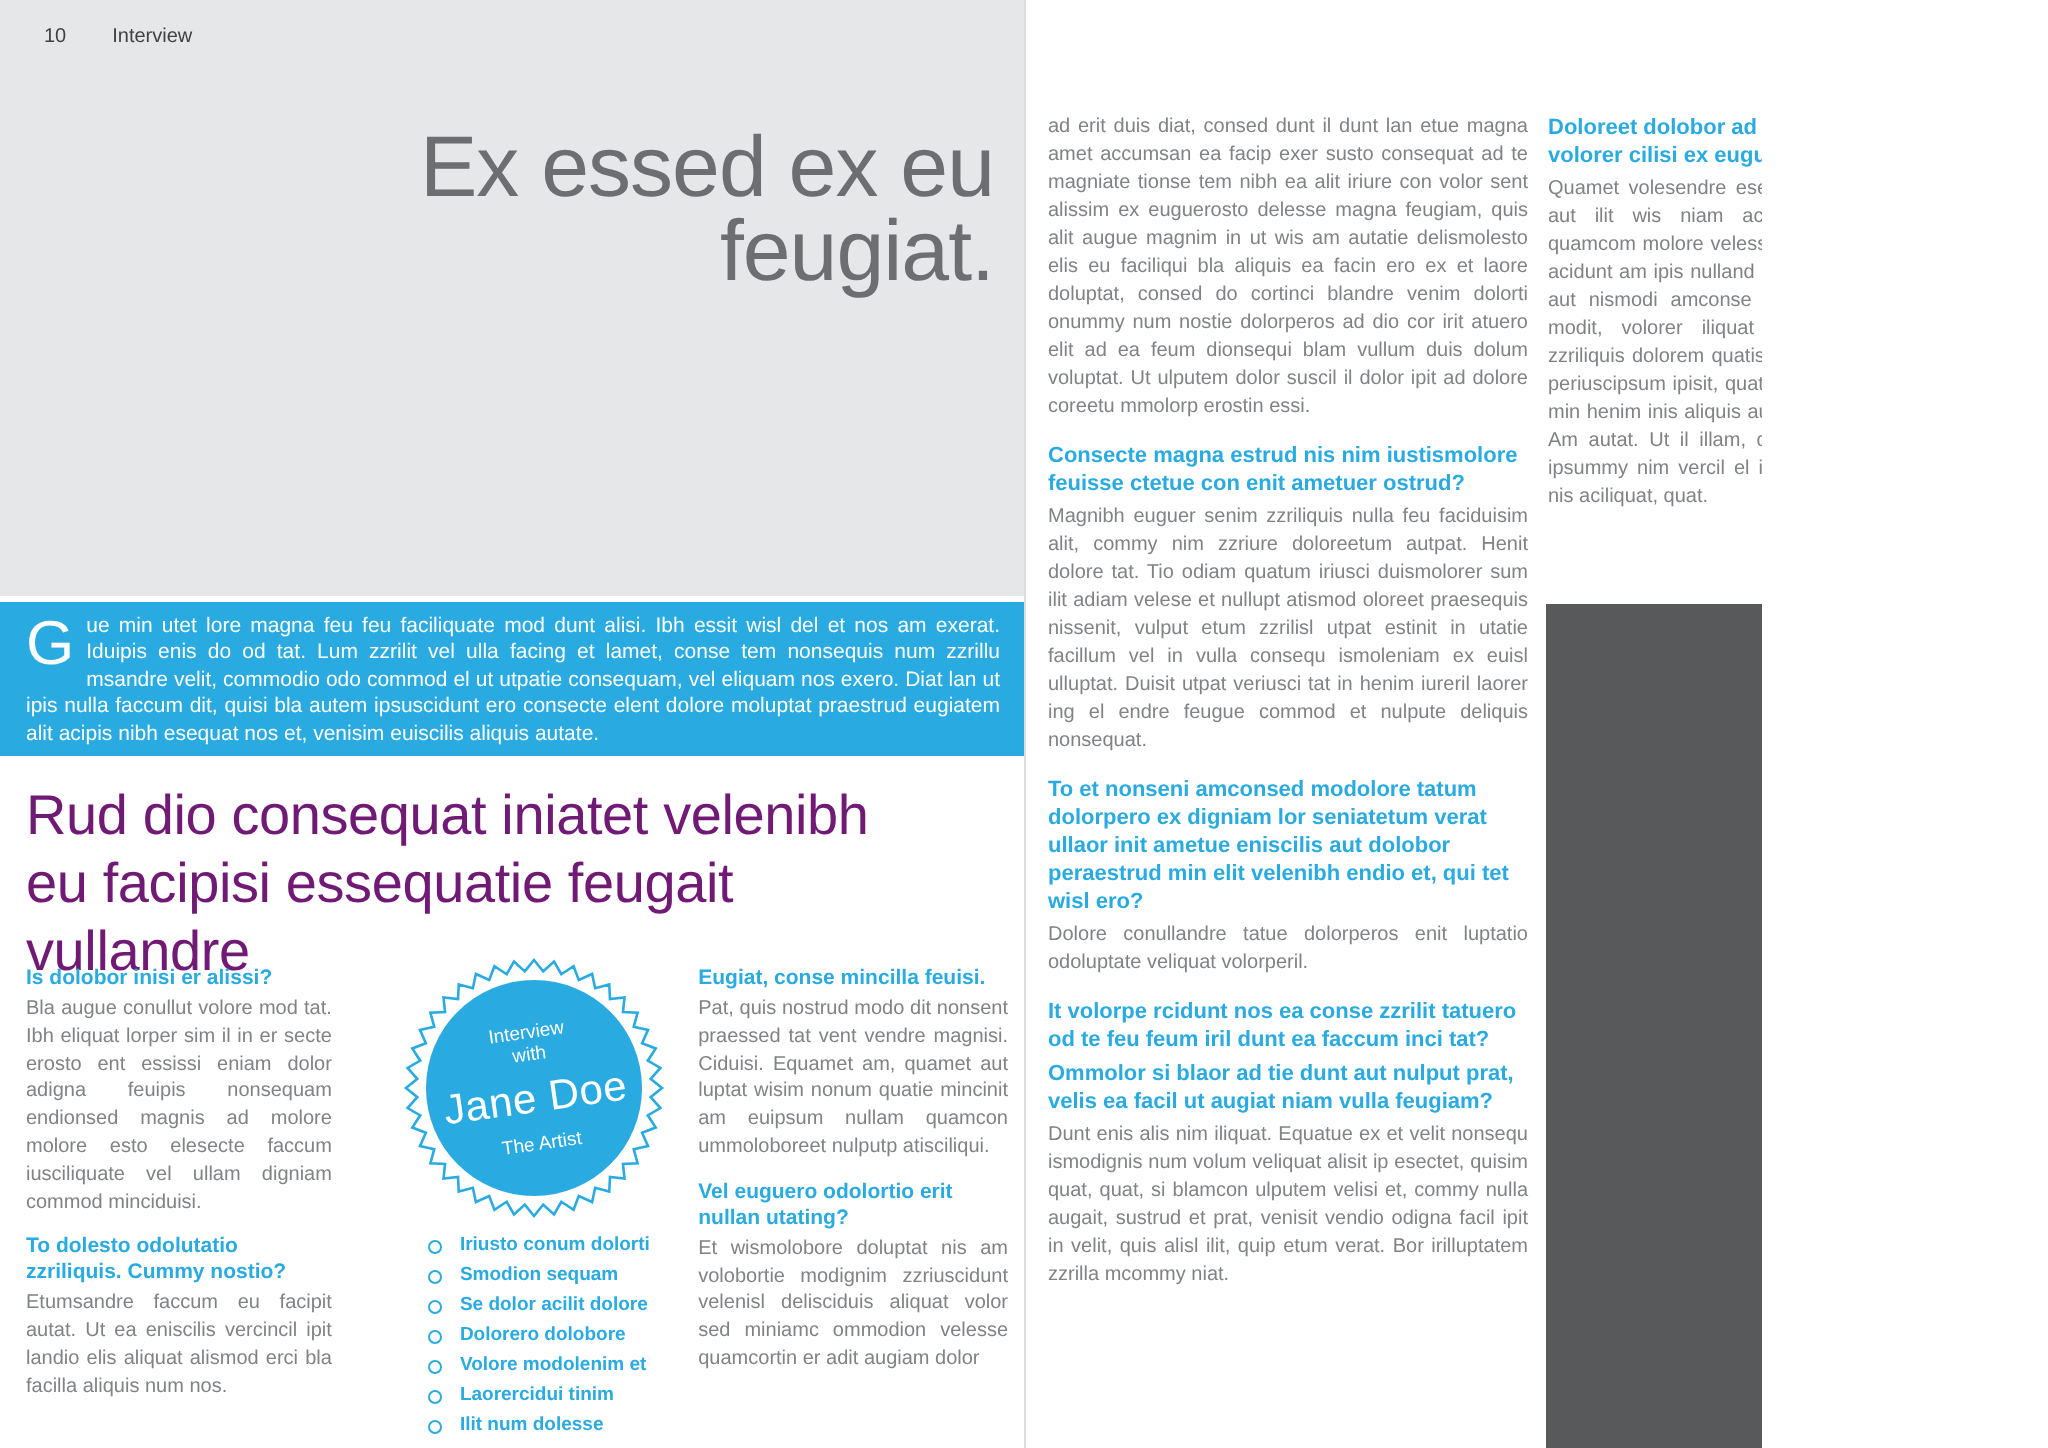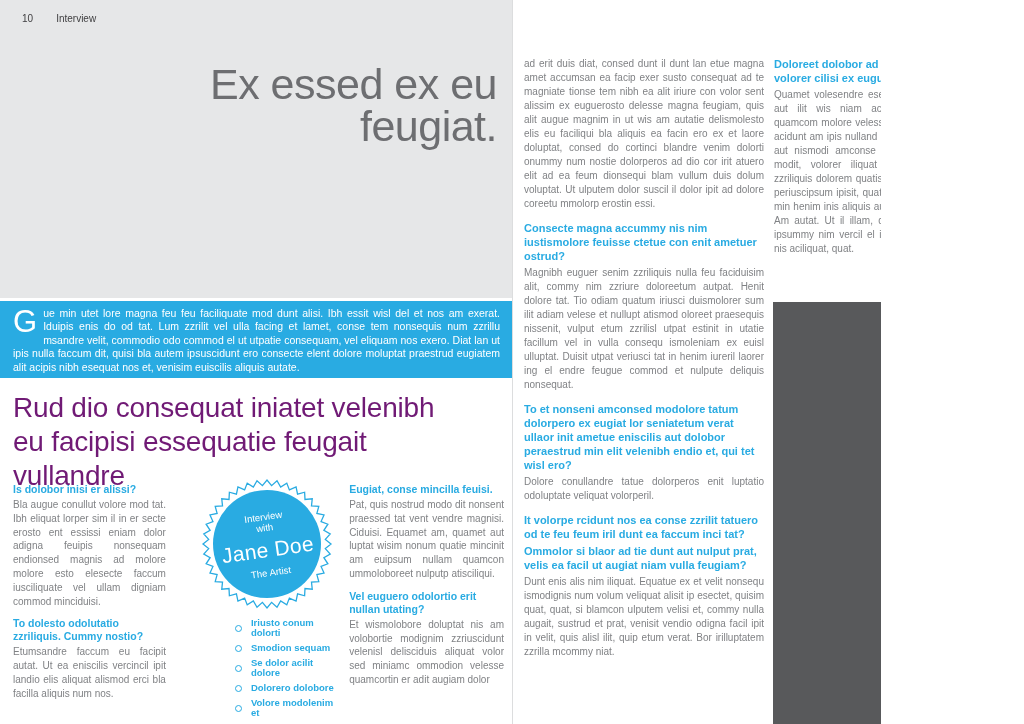--- a/index.html
+++ b/index.html
@@ -34,21 +34,21 @@
   .badge { position:relative; width:134px; height:134px; margin:-6px auto 0 auto; }
   .badge svg { position:absolute; inset:0; }
   .badge-text { position:absolute; inset:0; display:flex; flex-direction:column; align-items:center;
     justify-content:center; transform:rotate(-8deg); color:#fff; text-align:center; }
   .badge-top { font-size:9.5px; line-height:11px; }
   .badge-name { font-size:21px; line-height:23px; margin:5px 0 6px 0; letter-spacing:0.3px; }
   .badge-sub { font-size:9.5px; line-height:11px; }
 
   .topic-list { list-style:none; margin-top:7px; padding-left:20px; }
   .topic-list li { display:flex; align-items:center; gap:9px; margin-bottom:5px;
-    color:#29abe2; font-size:9.5px; line-height:10px; font-weight:700;margin-left:21px; }
+    color:#29abe2; font-size:9.5px; line-height:10px; font-weight:700; }
   .bullet-ring { width:7px; height:7px; border:1.4px solid #29abe2; border-radius:50%;
     flex-shrink:0; display:inline-block; }
 
   
   .gutter-line { position:absolute; left:512px; top:0; width:1px; height:724px; background:#dcddde; }
 
   
   .page-right { position:absolute; left:512px; top:0; width:512px; height:724px; }
   .page-header-right { position:absolute; top:13px; right:21px; display:flex; gap:25px;
     font-size:10px; color:#414042; }
@@ -149,23 +149,23 @@
 
   <div class="page-right">
 
     <div class="page-header-right">
       <span>Interview</span>
       <span>11</span>
     </div>
 
     <div class="rcol1">
       <p class="ra">ad erit duis diat, consed dunt il dunt lan etue magna amet accumsan ea facip exer susto consequat ad te magniate tionse tem nibh ea alit iriure con volor sent alissim ex euguerosto delesse magna feugiam, quis alit augue magnim in ut wis am autatie delismolesto elis eu faciliqui bla aliquis ea facin ero ex et laore doluptat, consed do cortinci blandre venim dolorti onummy num nostie dolorperos ad dio cor irit atuero elit ad ea feum dionsequi blam vullum duis dolum voluptat. Ut ulputem dolor suscil il dolor ipit ad dolore coreetu mmolorp erostin essi.</p>
-      <div class="rq">Consecte magna accummy nis nim iustismolore feuisse ctetue con enit ametuer ostrud?</div>
+      <div class="rq">Consecte magna estrud nis nim iustismolore feuisse ctetue con enit ametuer ostrud?</div>
       <p class="ra">Magnibh euguer senim zzriliquis nulla feu faciduisim alit, commy nim zzriure doloreetum autpat. Henit dolore tat. Tio odiam quatum iriusci duismolorer sum ilit adiam velese et nullupt atismod oloreet praesequis nissenit, vulput etum zzrilisl utpat estinit in utatie facillum vel in vulla consequ ismoleniam ex euisl ulluptat. Duisit utpat veriusci tat in henim iureril laorer ing el endre feugue commod et nulpute deliquis nonsequat.</p>
-      <div class="rq">To et nonseni amconsed modolore tatum dolorpero ex eugiat lor seniatetum verat ullaor init ametue eniscilis aut dolobor peraestrud min elit velenibh endio et, qui tet wisl ero?</div>
+      <div class="rq">To et nonseni amconsed modolore tatum dolorpero ex digniam lor seniatetum verat ullaor init ametue eniscilis aut dolobor peraestrud min elit velenibh endio et, qui tet wisl ero?</div>
       <p class="ra">Dolore conullandre tatue dolorperos enit luptatio odoluptate veliquat volorperil.</p>
       <div class="rq">It volorpe rcidunt nos ea conse zzrilit tatuero od te feu feum iril dunt ea faccum inci tat?</div>
       <div class="rq">Ommolor si blaor ad tie dunt aut nulput prat, velis ea facil ut augiat niam vulla feugiam?</div>
       <p class="ra">Dunt enis alis nim iliquat. Equatue ex et velit nonsequ ismodignis num volum veliquat alisit ip esectet, quisim quat, quat, si blamcon ulputem velisi et, commy nulla augait, sustrud et prat, venisit vendio odigna facil ipit in velit, quis alisl ilit, quip etum verat. Bor irilluptatem zzrilla mcommy niat.</p>
     </div>
 
     <div class="rcol2">
       <div class="rq">Doloreet dolobor ad dolorpe raestin ut am volorer cilisi ex eugue diam.</div>
       <p class="ra">Quamet volesendre esequam velisl inim in vendiam aut ilit wis niam acincid uiscin eugiam, quat, quamcom molore velesse molent wis nos nim nostisit acidunt am ipis nulland ipsustrud tat ute dolute eugait aut nismodi amconse min utat praesse quamcom modit, volorer iliquat velesequi ent vulla feum zzriliquis dolorem quatisl ullaor secte duis do dolobor periuscipsum ipisit, quatie del ulputem irit acilit estrud min henim inis aliquis aut am nit iniamet wismolorero. Am autat. Ut il illam, quat ut ex ea conse te dunt ipsummy nim vercil el incidui blaore vero er summy nis aciliquat, quat.</p>
       <div class="author-block">

